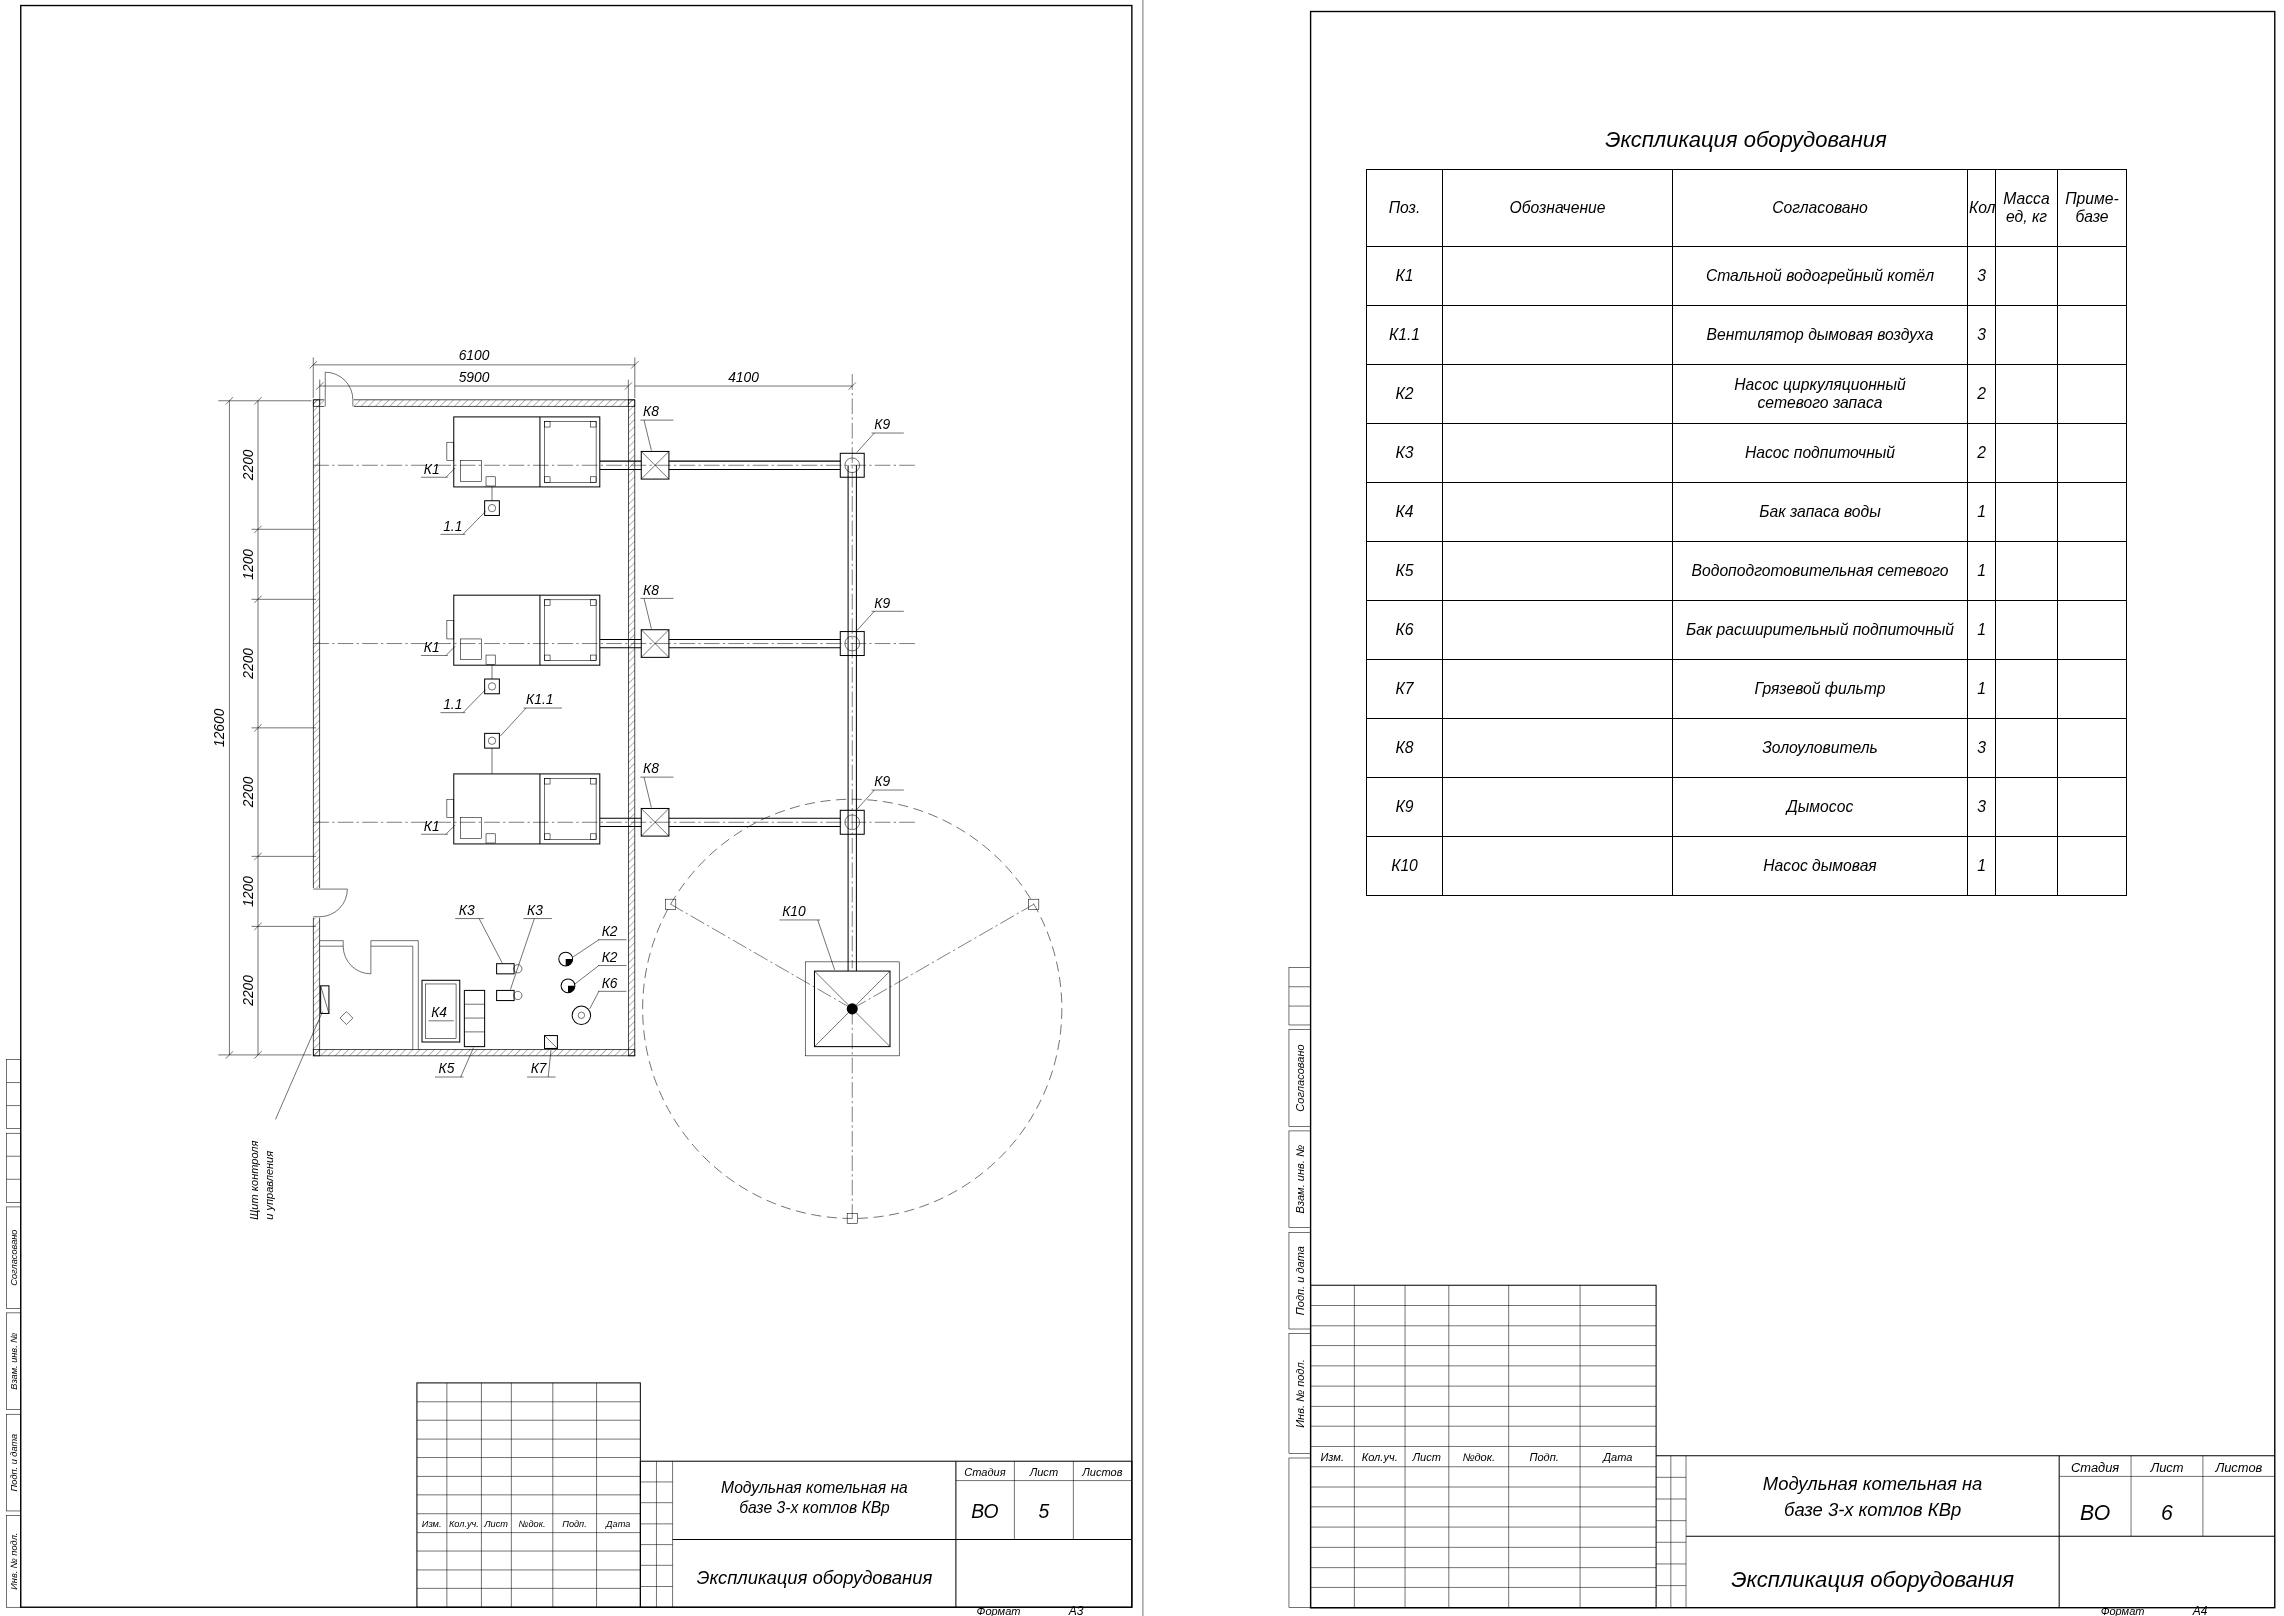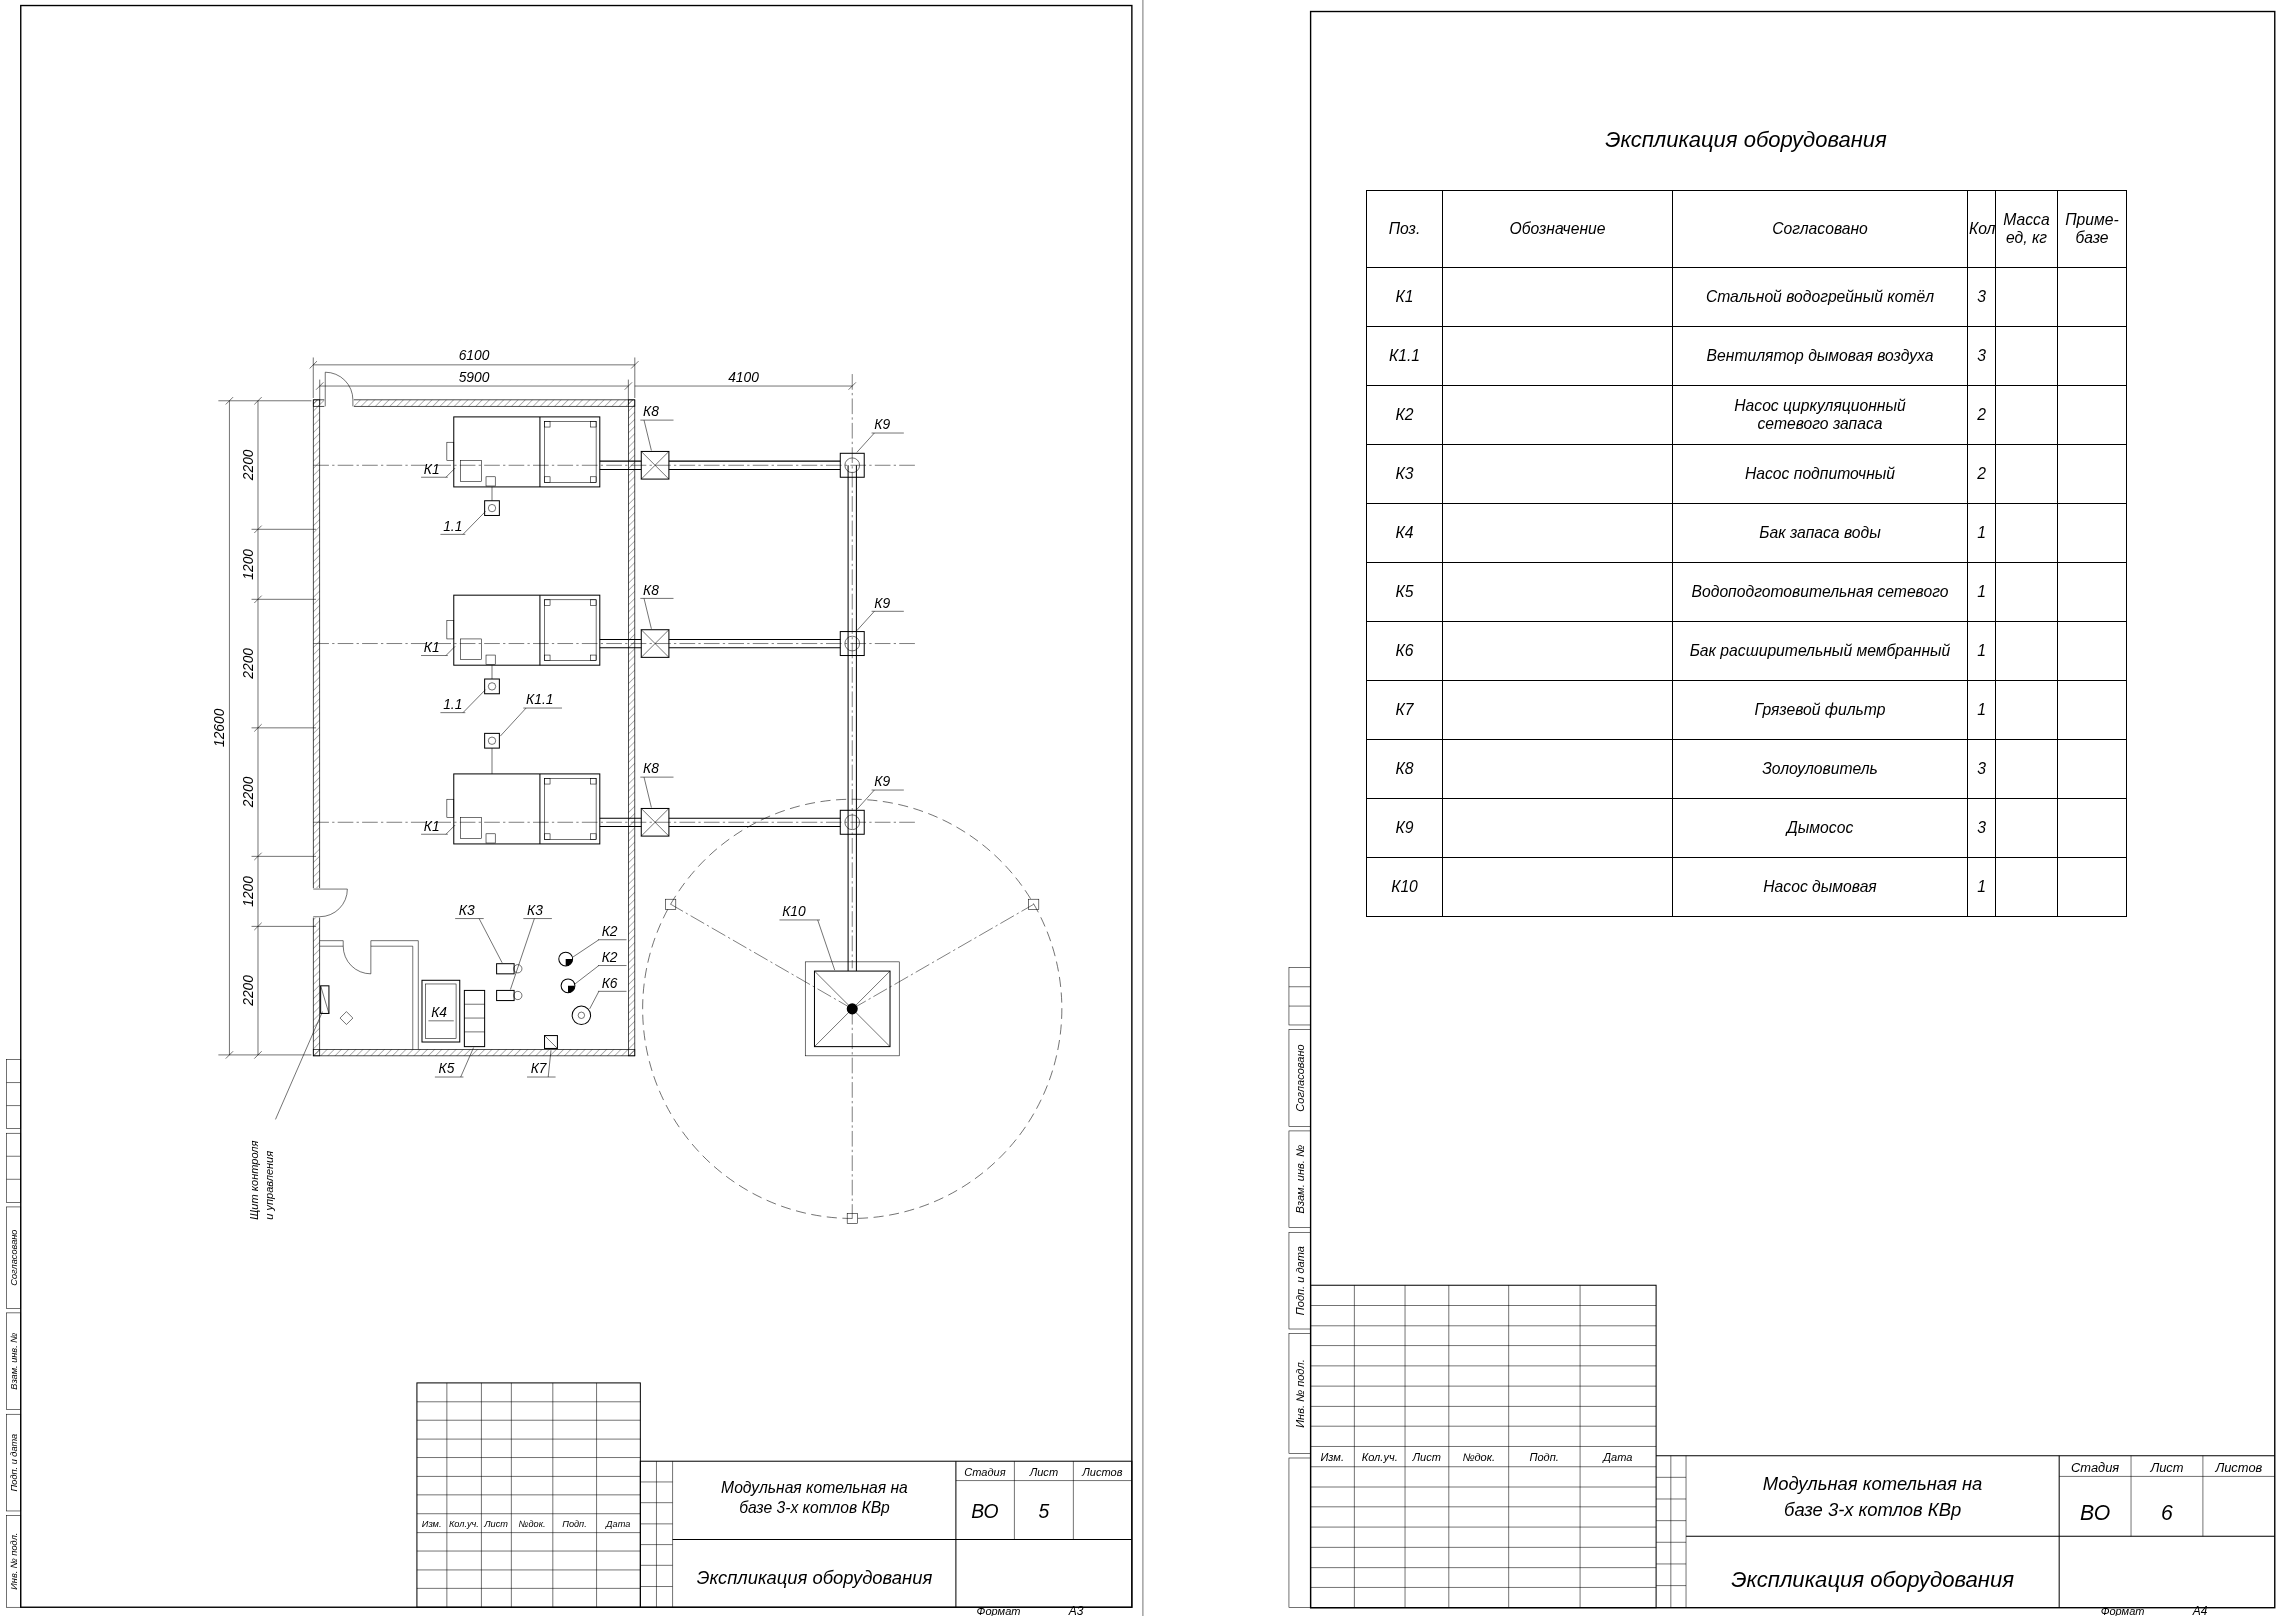--- a/index.html
+++ b/index.html
@@ -12,21 +12,21 @@
   .w2{stroke:#000;stroke-width:2.2;fill:none}
   .w1{stroke:#000;stroke-width:1.2;fill:none}
   .axis{stroke:#000;stroke-width:1.1;fill:none;stroke-dasharray:34 7 5 7}
   .dsh{stroke:#000;stroke-width:1.2;fill:none;stroke-dasharray:22 12}
   .hatchf{fill:url(#hatch);stroke:#000;stroke-width:1.5}
   .t20{font-size:20px}.t24{font-size:24px}.t26{font-size:26px}
   .t28{font-size:28px}.t30{font-size:30px}.t34{font-size:34px}.t40{font-size:40px}
   .t42{font-size:42px}.t46{font-size:46px}.t48{font-size:48px}
   .spec{position:absolute;left:1366px;top:121px;width:760px}
   .spec-title{text-align:center;font-style:italic;font-size:22px;color:#000;height:37px;line-height:37px}
-  table.spec-table{border-collapse:collapse;width:760px;table-layout:fixed;margin-top:32px;border:1.4px solid #000}
+  table.spec-table{border-collapse:collapse;width:760px;table-layout:fixed;margin-top:11px;border:1.4px solid #000}
   .spec-table td,.spec-table th{border:0.7px solid #000;font-style:italic;font-weight:normal;font-size:15.7px;color:#000;text-align:center;vertical-align:middle;padding:0.9px;overflow:hidden}
   .spec-table thead tr{height:77px}
   .spec-table tbody tr{height:59px}
   .pre{white-space:pre-line}
 </style>
 </head>
 <body>
 
 <div class="canvas">
 
@@ -476,21 +476,21 @@
         <td>К5</td>
         <td></td>
         <td class="pre">Водоподготовительная сетевого</td>
         <td>1</td>
         <td></td>
         <td></td>
       </tr>
       <tr>
         <td>К6</td>
         <td></td>
-        <td class="pre">Бак расширительный мембранный</td>
+        <td class="pre">Бак расширительный подпиточный</td>
         <td>1</td>
         <td></td>
         <td></td>
       </tr>
       <tr>
         <td>К7</td>
         <td></td>
         <td class="pre">Грязевой фильтр</td>
         <td>1</td>
         <td></td>

